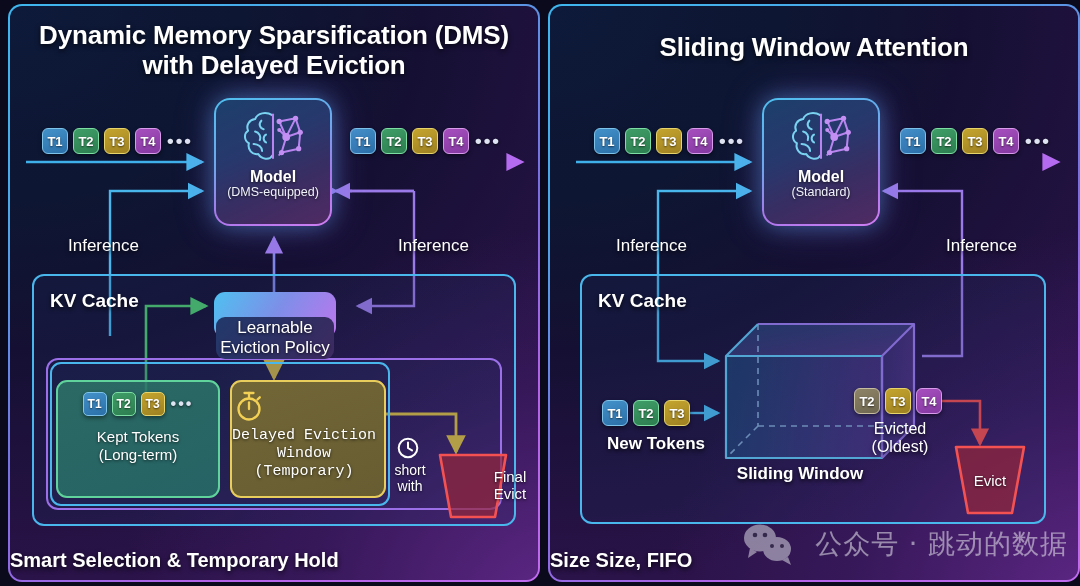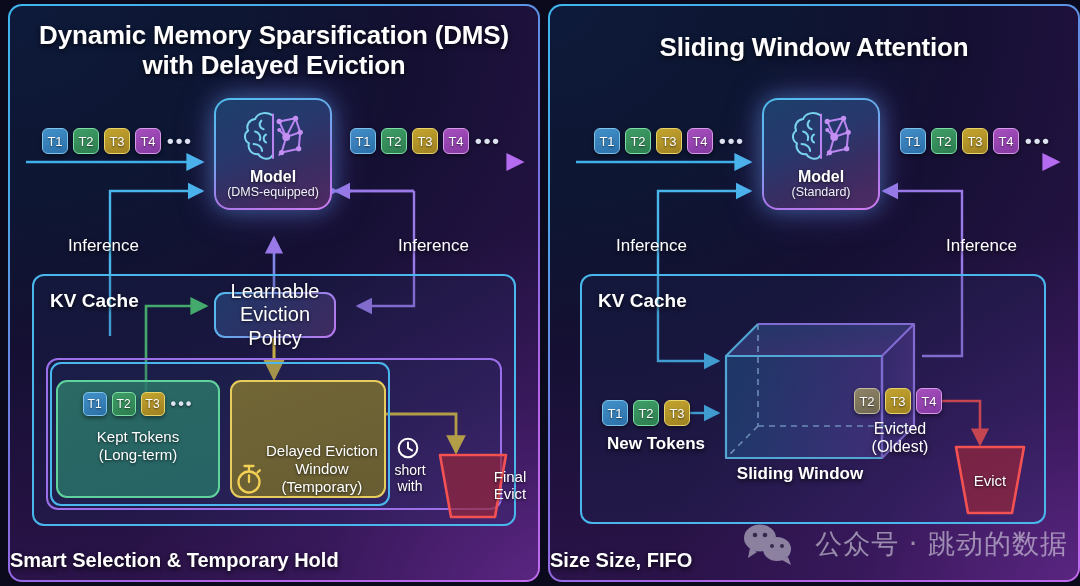--- a/index.html
+++ b/index.html
@@ -49,37 +49,37 @@
     text-shadow:0 2px 5px rgba(0,0,0,.75);
     z-index:6;
   }
   .title.one{ top:26px; }
 
   
   .chiprow{ position:absolute; display:flex; align-items:center; gap:5px; z-index:6; }
   .chip{
     width:26px; height:26px; border-radius:6px;
     display:flex; align-items:center; justify-content:center;
-    font-size:13px; font-weight:normal; color:#fff;
+    font-size:13px; font-weight:bold; color:#fff;
     text-shadow:0 1px 2px rgba(0,0,0,.6);
     border:1.6px solid rgba(255,255,255,.30);
     box-shadow:0 2px 4px rgba(0,0,0,.45);
   }
   .chip.sm{ width:24px; height:24px; font-size:12px; border-radius:5px;}
   .chip.t1{ background:linear-gradient(160deg,#4391c9,#2b6fa8); border-color:#7dc3ea;}
   .chip.t2{ background:linear-gradient(160deg,#3f9e67,#2d7d50); border-color:#7ddfa4;}
   .chip.t3{ background:linear-gradient(160deg,#c5a52e,#9d8022); border-color:#e7d46a;}
   .chip.t4{ background:linear-gradient(160deg,#a64fbe,#8438a0); border-color:#d89bec;}
   .chip.grey{ background:linear-gradient(160deg,#8e8468,#6e6650); border-color:#c6bda0;}
   .dots{ color:#dfe4f2; font-size:19px; font-weight:bold; letter-spacing:2px; margin-left:1px;
          text-shadow:0 1px 3px rgba(0,0,0,.7); }
 
   
   .modelbox{
-    position:absolute; width:118px; height:112px;
+    position:absolute; width:118px; height:128px;
     border-radius:16px; padding:2px;
     background:linear-gradient(160deg,#4fc0f0 0%, #6ea7ec 40%, #a977ea 70%, #cf7ef2 100%);
     box-shadow:0 0 22px rgba(80,170,235,.45), 0 0 40px rgba(150,90,230,.30);
     z-index:7;
   }
   .modelbox > div{
     width:100%; height:100%; border-radius:14px;
     background:linear-gradient(155deg,#1d3f6b 0%, #27386d 38%, #3a2d62 68%, #502a63 100%);
     display:flex; flex-direction:column; align-items:center; justify-content:flex-start;
     padding-top:8px;
@@ -111,35 +111,37 @@
 
   .policybox{
     position:absolute; border-radius:11px; padding:2px;
     background:linear-gradient(120deg,#4fc0f0 0%, #7d8fe8 50%, #bc76ee 100%);
     z-index:7;
   }
   .policybox > div{
     width:100%; height:100%; border-radius:9px;
     background:linear-gradient(130deg,#22396b 0%,#2e2f63 55%,#3e2a60 100%);
     display:flex; align-items:center; justify-content:center; text-align:center;
-    color:#fff; font-size:20px; line-height:1.18; font-weight:normal;
+    color:#fff; font-size:17px; line-height:1.18; font-weight:normal;
     text-shadow:0 1px 3px rgba(0,0,0,.7);
+    margin-top:23px;
   }
 
   .keptbox{
     position:absolute; border:2px solid #5fd39b; border-radius:11px;
     background:linear-gradient(160deg,rgba(46,122,106,.82),rgba(38,110,104,.86));
     display:flex; flex-direction:column; align-items:center;
     z-index:6;
   }
   .delaybox{
     position:absolute; border:2px solid #e8cc5c; border-radius:11px;
     background:linear-gradient(160deg,rgba(123,110,52,.90),rgba(108,98,46,.92));
-    display:flex; flex-direction:row; align-items:flex-end;
+    display:flex; flex-direction:column; align-items:flex-start;
     z-index:6;
+    font-family:Liberation Mono, monospace;
   }
   .boxtext{ color:#fff; font-size:15px; text-align:center; line-height:1.2;
             text-shadow:0 1px 3px rgba(0,0,0,.7); }
 
   .funnel{
     position:absolute; z-index:7;
     display:flex; align-items:center; justify-content:center;
   }
   .funnel span{
     position:absolute; color:#fff; font-size:15px; font-weight:normal;

